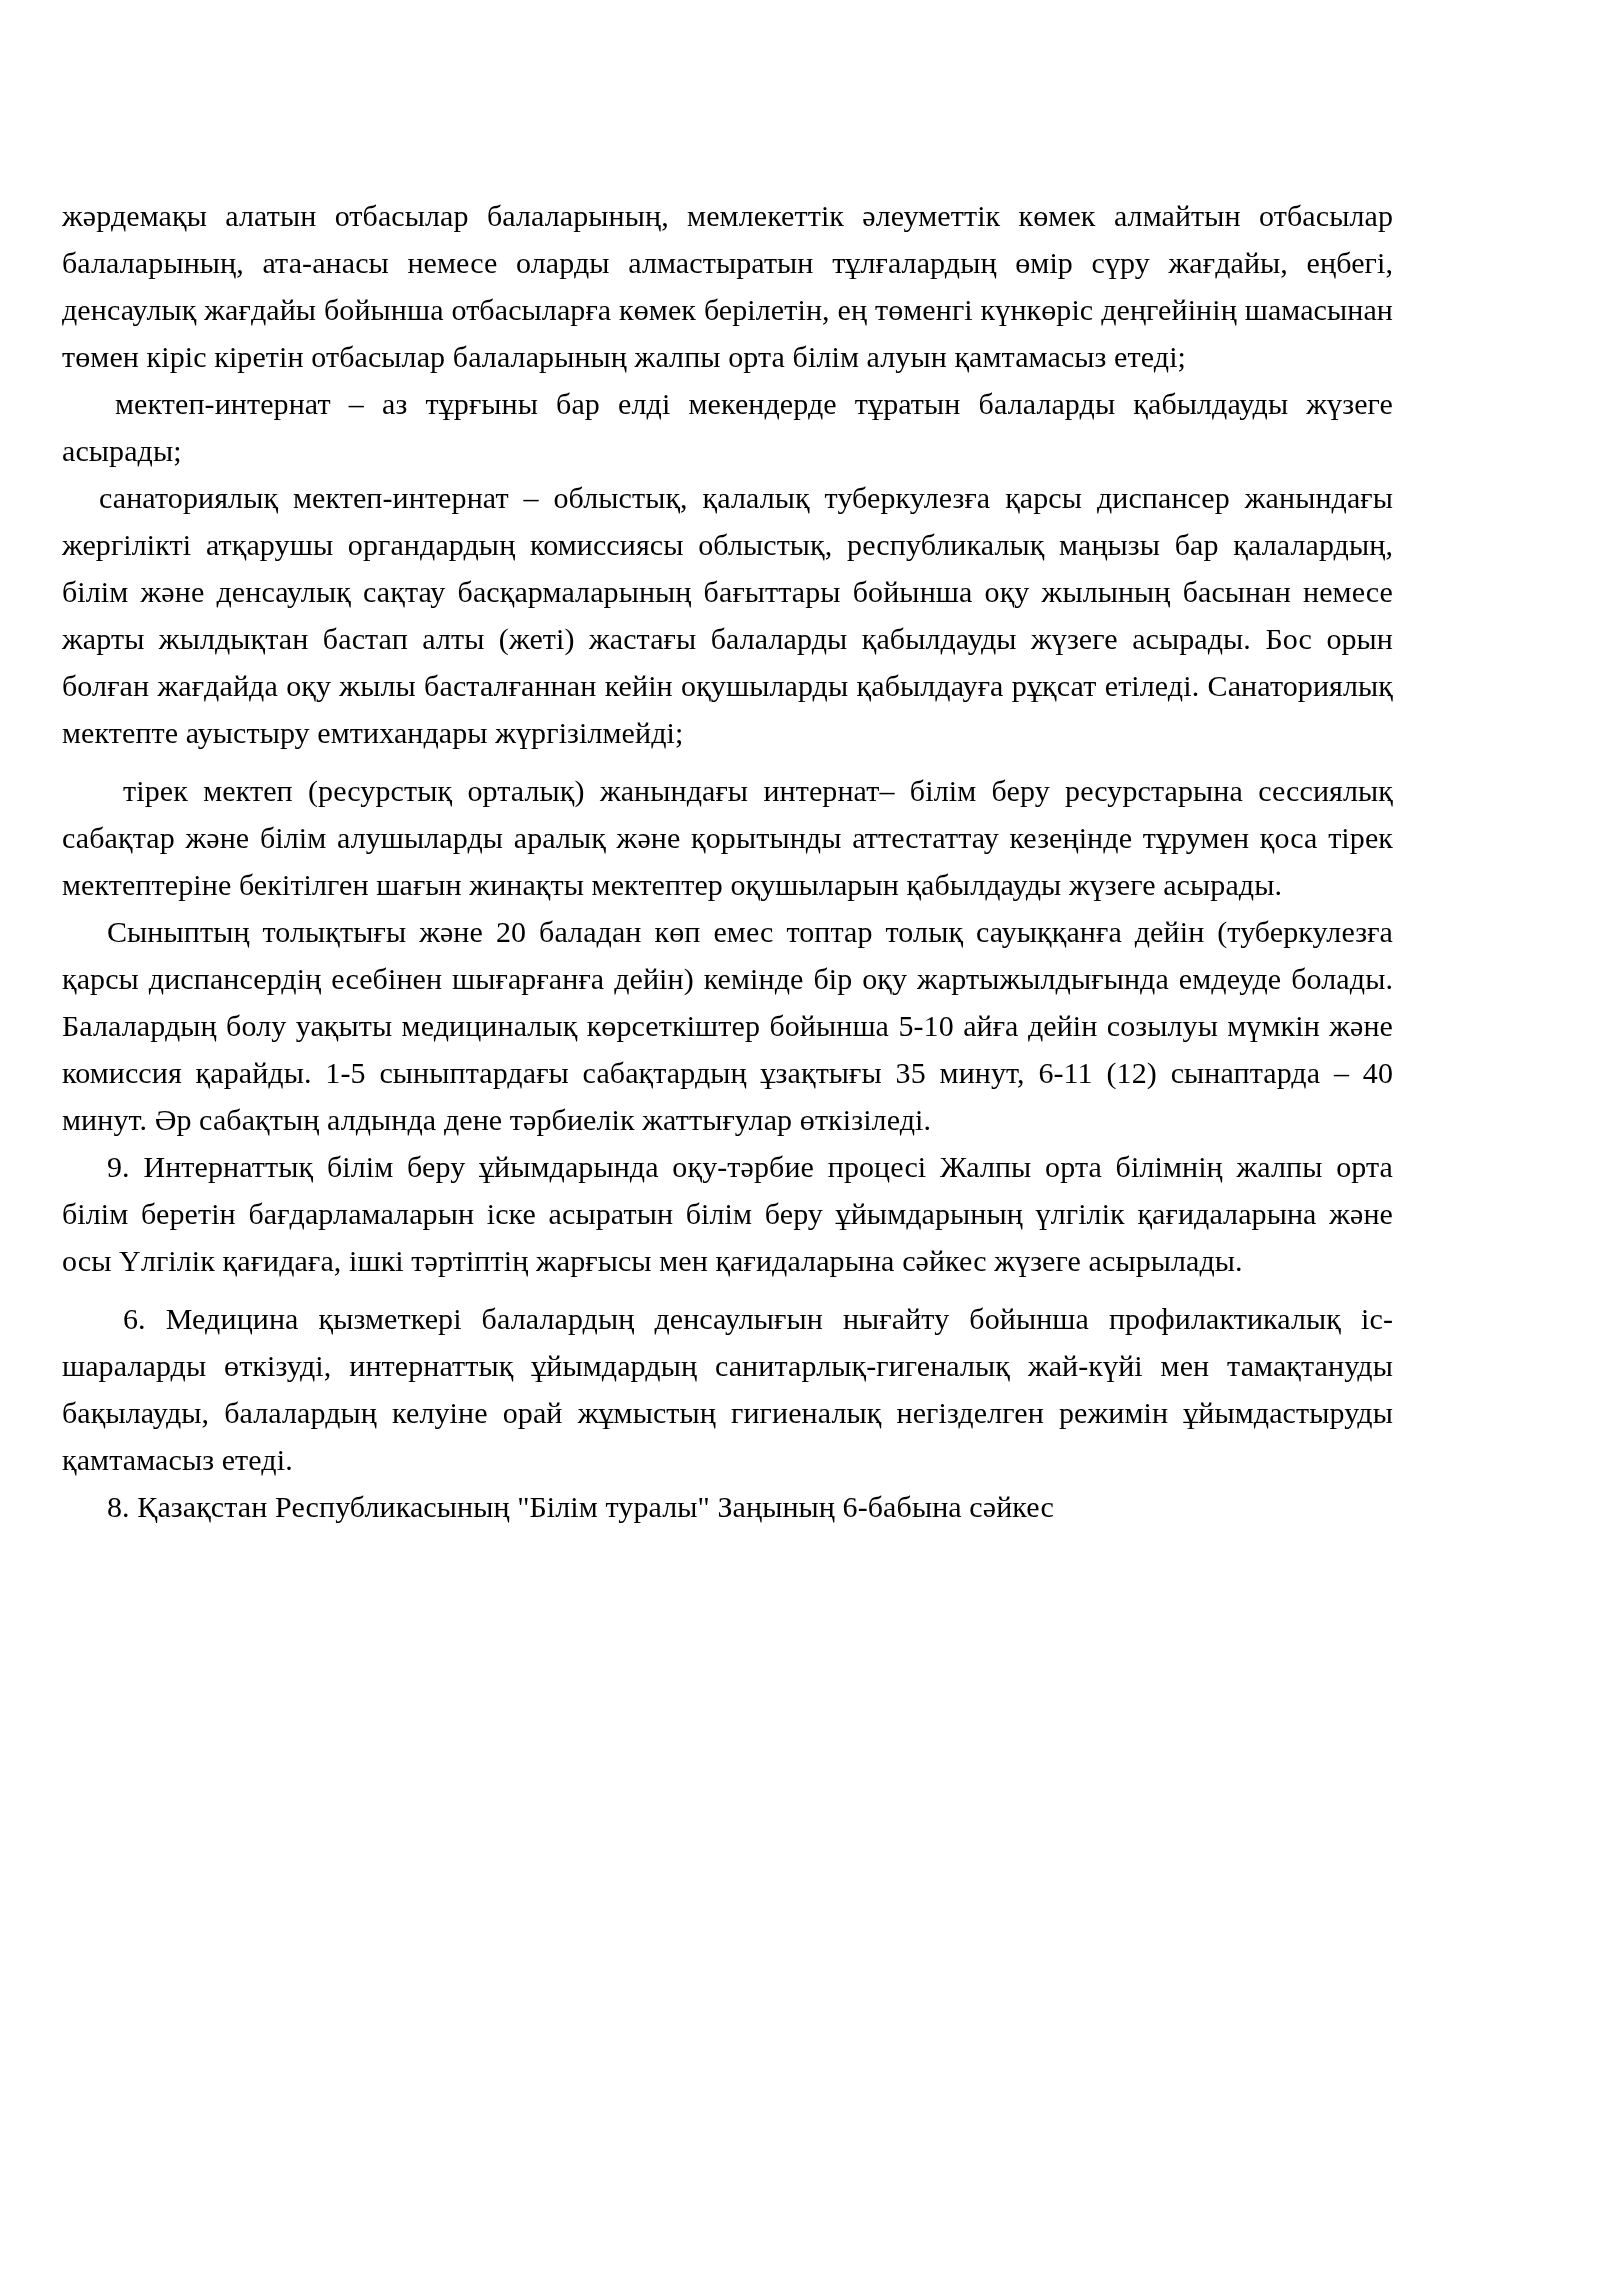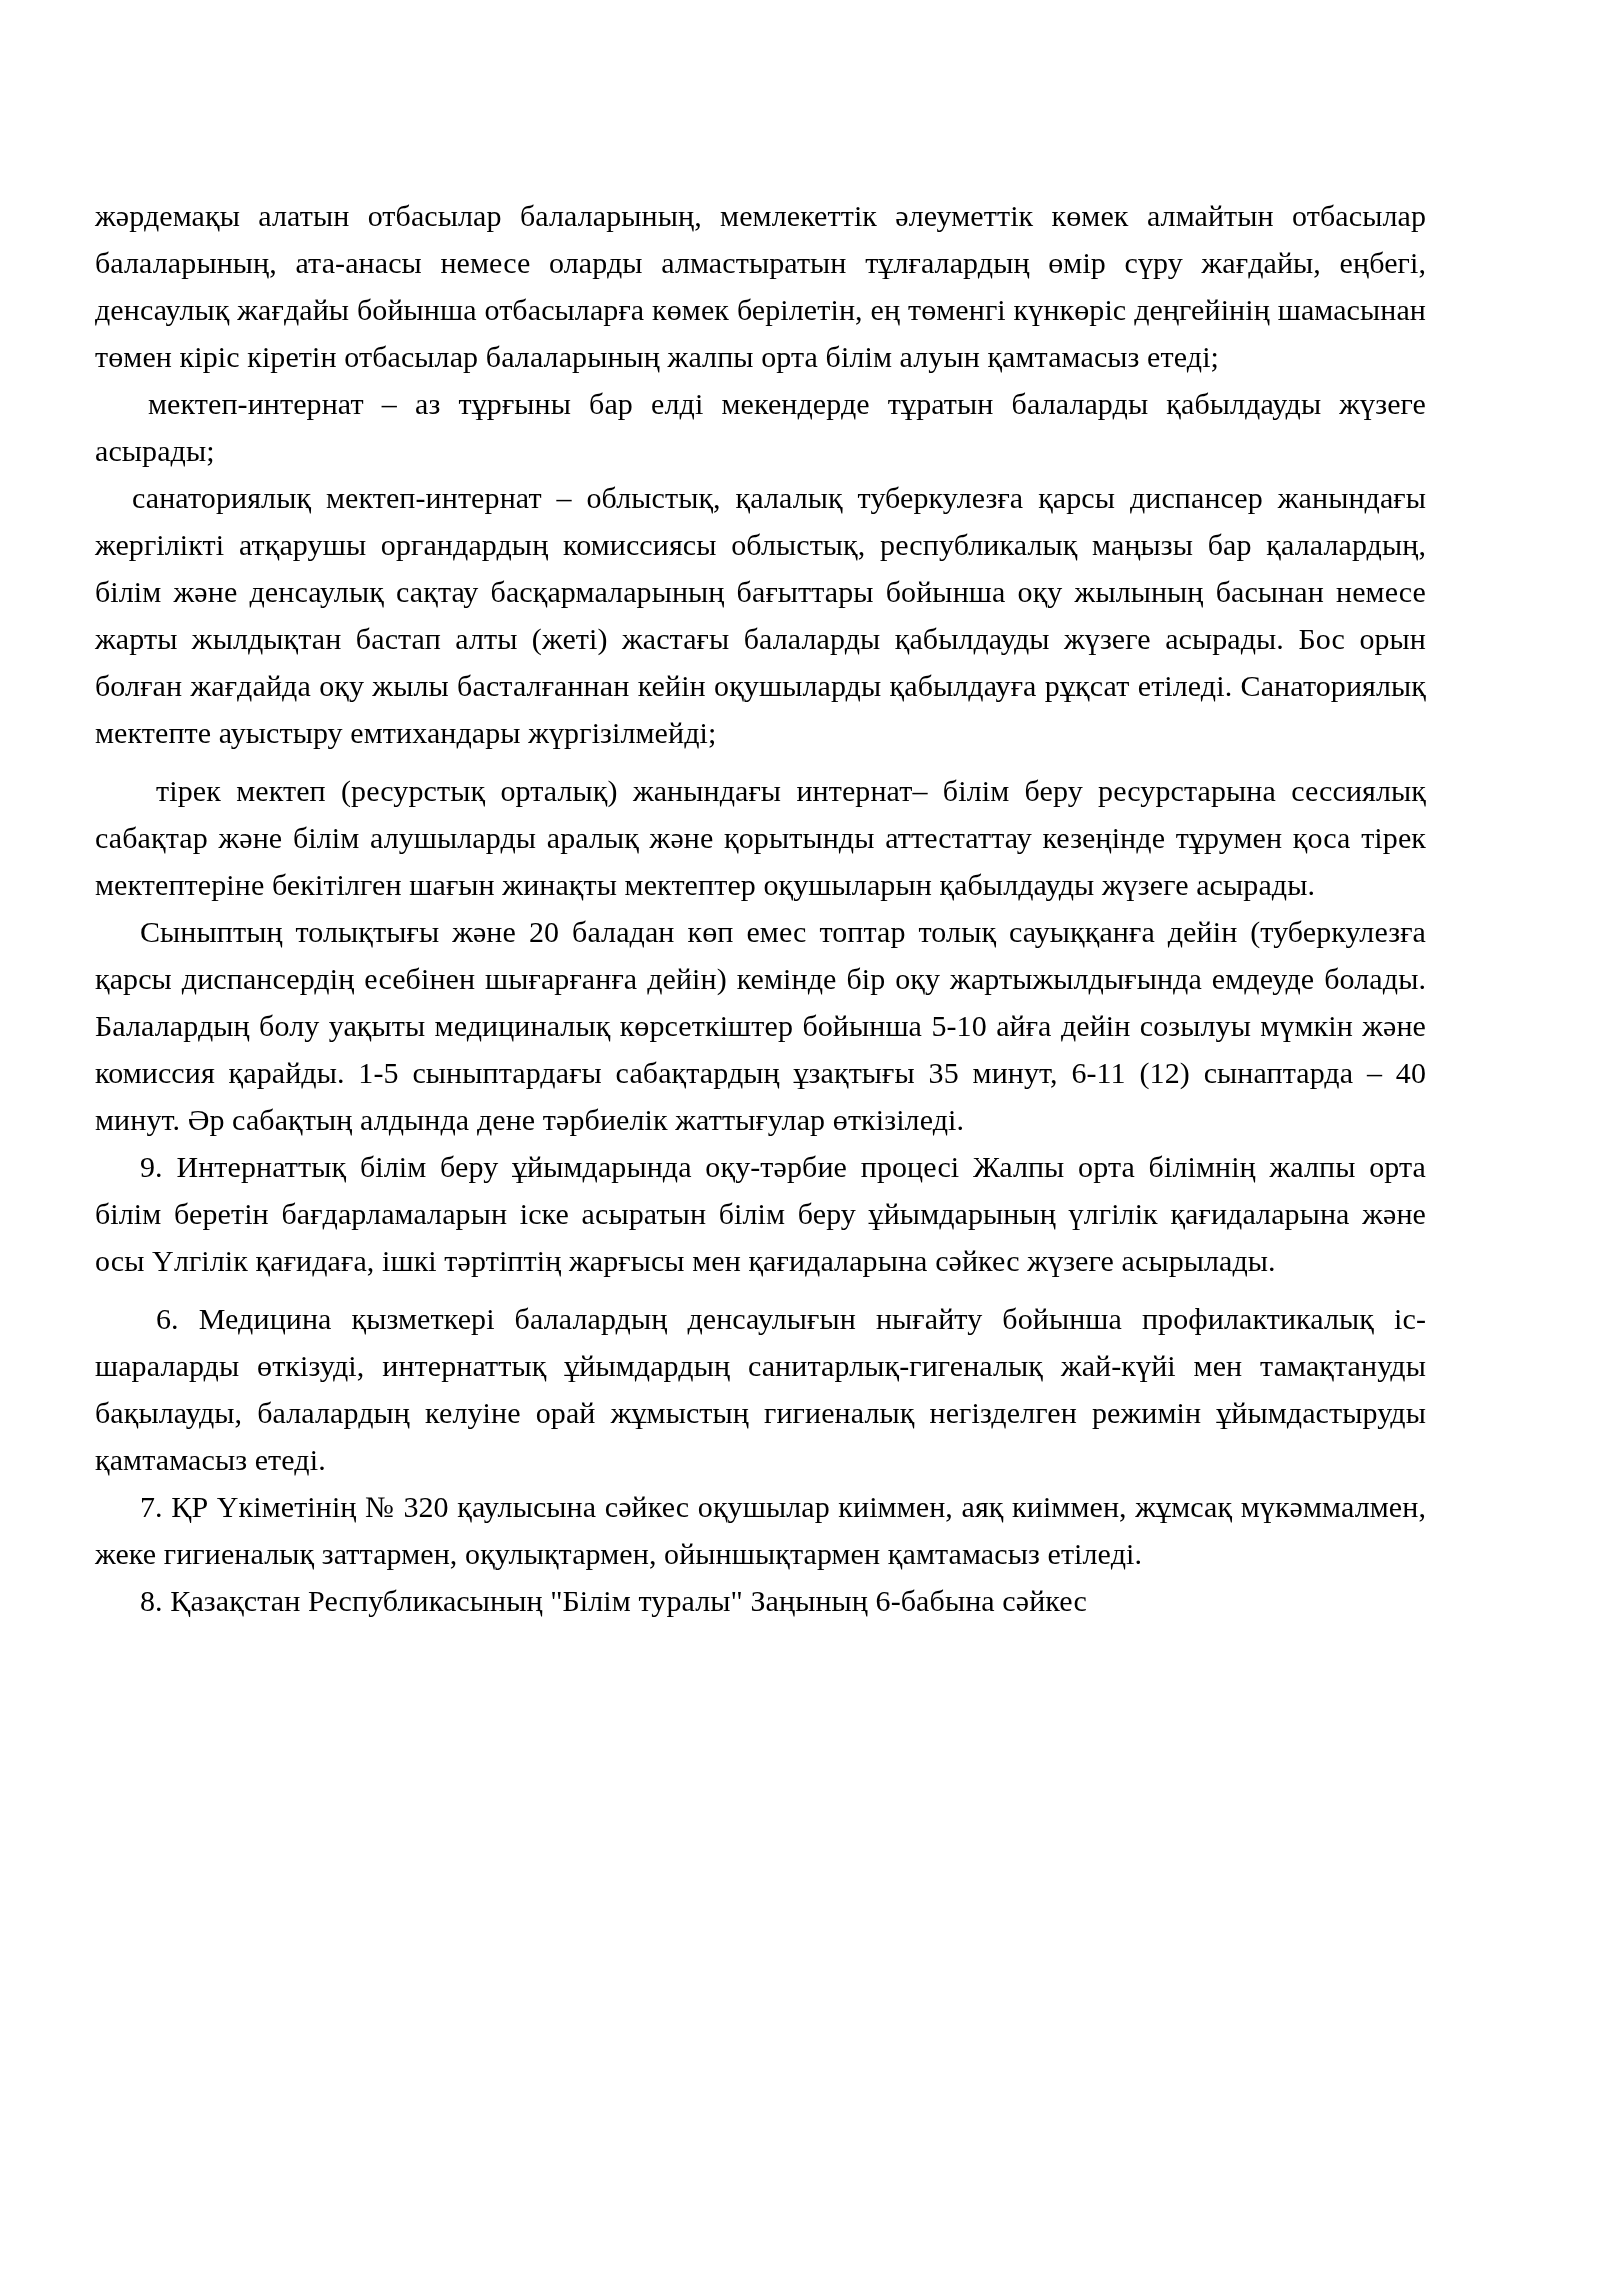--- a/index.html
+++ b/index.html
@@ -10,21 +10,21 @@
   body {
     width: 1621px;
     height: 2293px;
     font-family: "Liberation Serif", "DejaVu Serif", serif;
     color: #000000;
   }
   .page {
     box-sizing: border-box;
     width: 1621px;
     height: 1945px;
-    padding: 192px 145px 137px 95px;
+    padding: 192px 145px 137px 62px;
     background: #ffffff;
   }
   .doc-body {
     width: 1331px;
   }
   p.para {
     margin: 0;
     font-size: 30px;
     line-height: 47px;
     text-align: justify;
@@ -52,19 +52,18 @@
     <p class="para indent-3">санаториялық мектеп-интернат – облыстық, қалалық туберкулезға қарсы диспансер жанындағы жергілікті атқарушы органдардың комиссиясы облыстық, республикалық маңызы бар қалалардың, білім және денсаулық сақтау басқармаларының бағыттары бойынша оқу жылының басынан немесе жарты жылдықтан бастап алты (жеті) жастағы балаларды қабылдауды жүзеге асырады. Бос орын болған жағдайда оқу жылы басталғаннан кейін оқушыларды қабылдауға рұқсат етіледі. Санаториялық мектепте ауыстыру емтихандары жүргізілмейді;</p>
 
     <p class="para indent-4">тірек мектеп (ресурстық орталық) жанындағы интернат– білім беру ресурстарына сессиялық сабақтар және білім алушыларды аралық және қорытынды аттестаттау кезеңінде тұрумен қоса тірек мектептеріне бекітілген шағын жинақты мектептер оқушыларын қабылдауды жүзеге асырады.</p>
 
     <p class="para indent-1">Сыныптың толықтығы және 20 баладан көп емес топтар толық сауыққанға дейін (туберкулезға қарсы диспансердің есебінен шығарғанға дейін) кемінде бір оқу жартыжылдығында емдеуде болады. Балалардың болу уақыты медициналық көрсеткіштер бойынша 5-10 айға дейін созылуы мүмкін және комиссия қарайды. 1-5 сыныптардағы сабақтардың ұзақтығы 35 минут, 6-11 (12) сынаптарда – 40 минут. Әр сабақтың алдында дене тәрбиелік жаттығулар өткізіледі.</p>
 
     <p class="para indent-1">9. Интернаттық білім беру ұйымдарында оқу-тәрбие процесі Жалпы орта білімнің жалпы орта білім беретін бағдарламаларын іске асыратын білім беру ұйымдарының үлгілік қағидаларына және осы Үлгілік қағидаға, ішкі тәртіптің жарғысы мен қағидаларына сәйкес жүзеге асырылады.</p>
 
     <p class="para indent-4">6. Медицина қызметкері балалардың денсаулығын нығайту бойынша профилактикалық іс-шараларды өткізуді, интернаттық ұйымдардың санитарлық-гигеналық жай-күйі мен тамақтануды бақылауды, балалардың келуіне орай жұмыстың гигиеналық негізделген режимін ұйымдастыруды қамтамасыз етеді.</p>
 
-    <p class="para indent-1">7. ҚР Үкіметінің № 320 қаулысына сәйкес оқушылар киіммен, аяқ киіммен, жұмсақ мүкәммалмен, жеке гигиеналық заттармен, оқулықтармен, ойыншықтармен қамтамасыз етіледі.</p>
 
     <p class="para indent-1">8. Қазақстан Республикасының "Білім туралы" Заңының 6-бабына сәйкес</p>
 
   </div>
 </div>
 
 
 </body></html>

